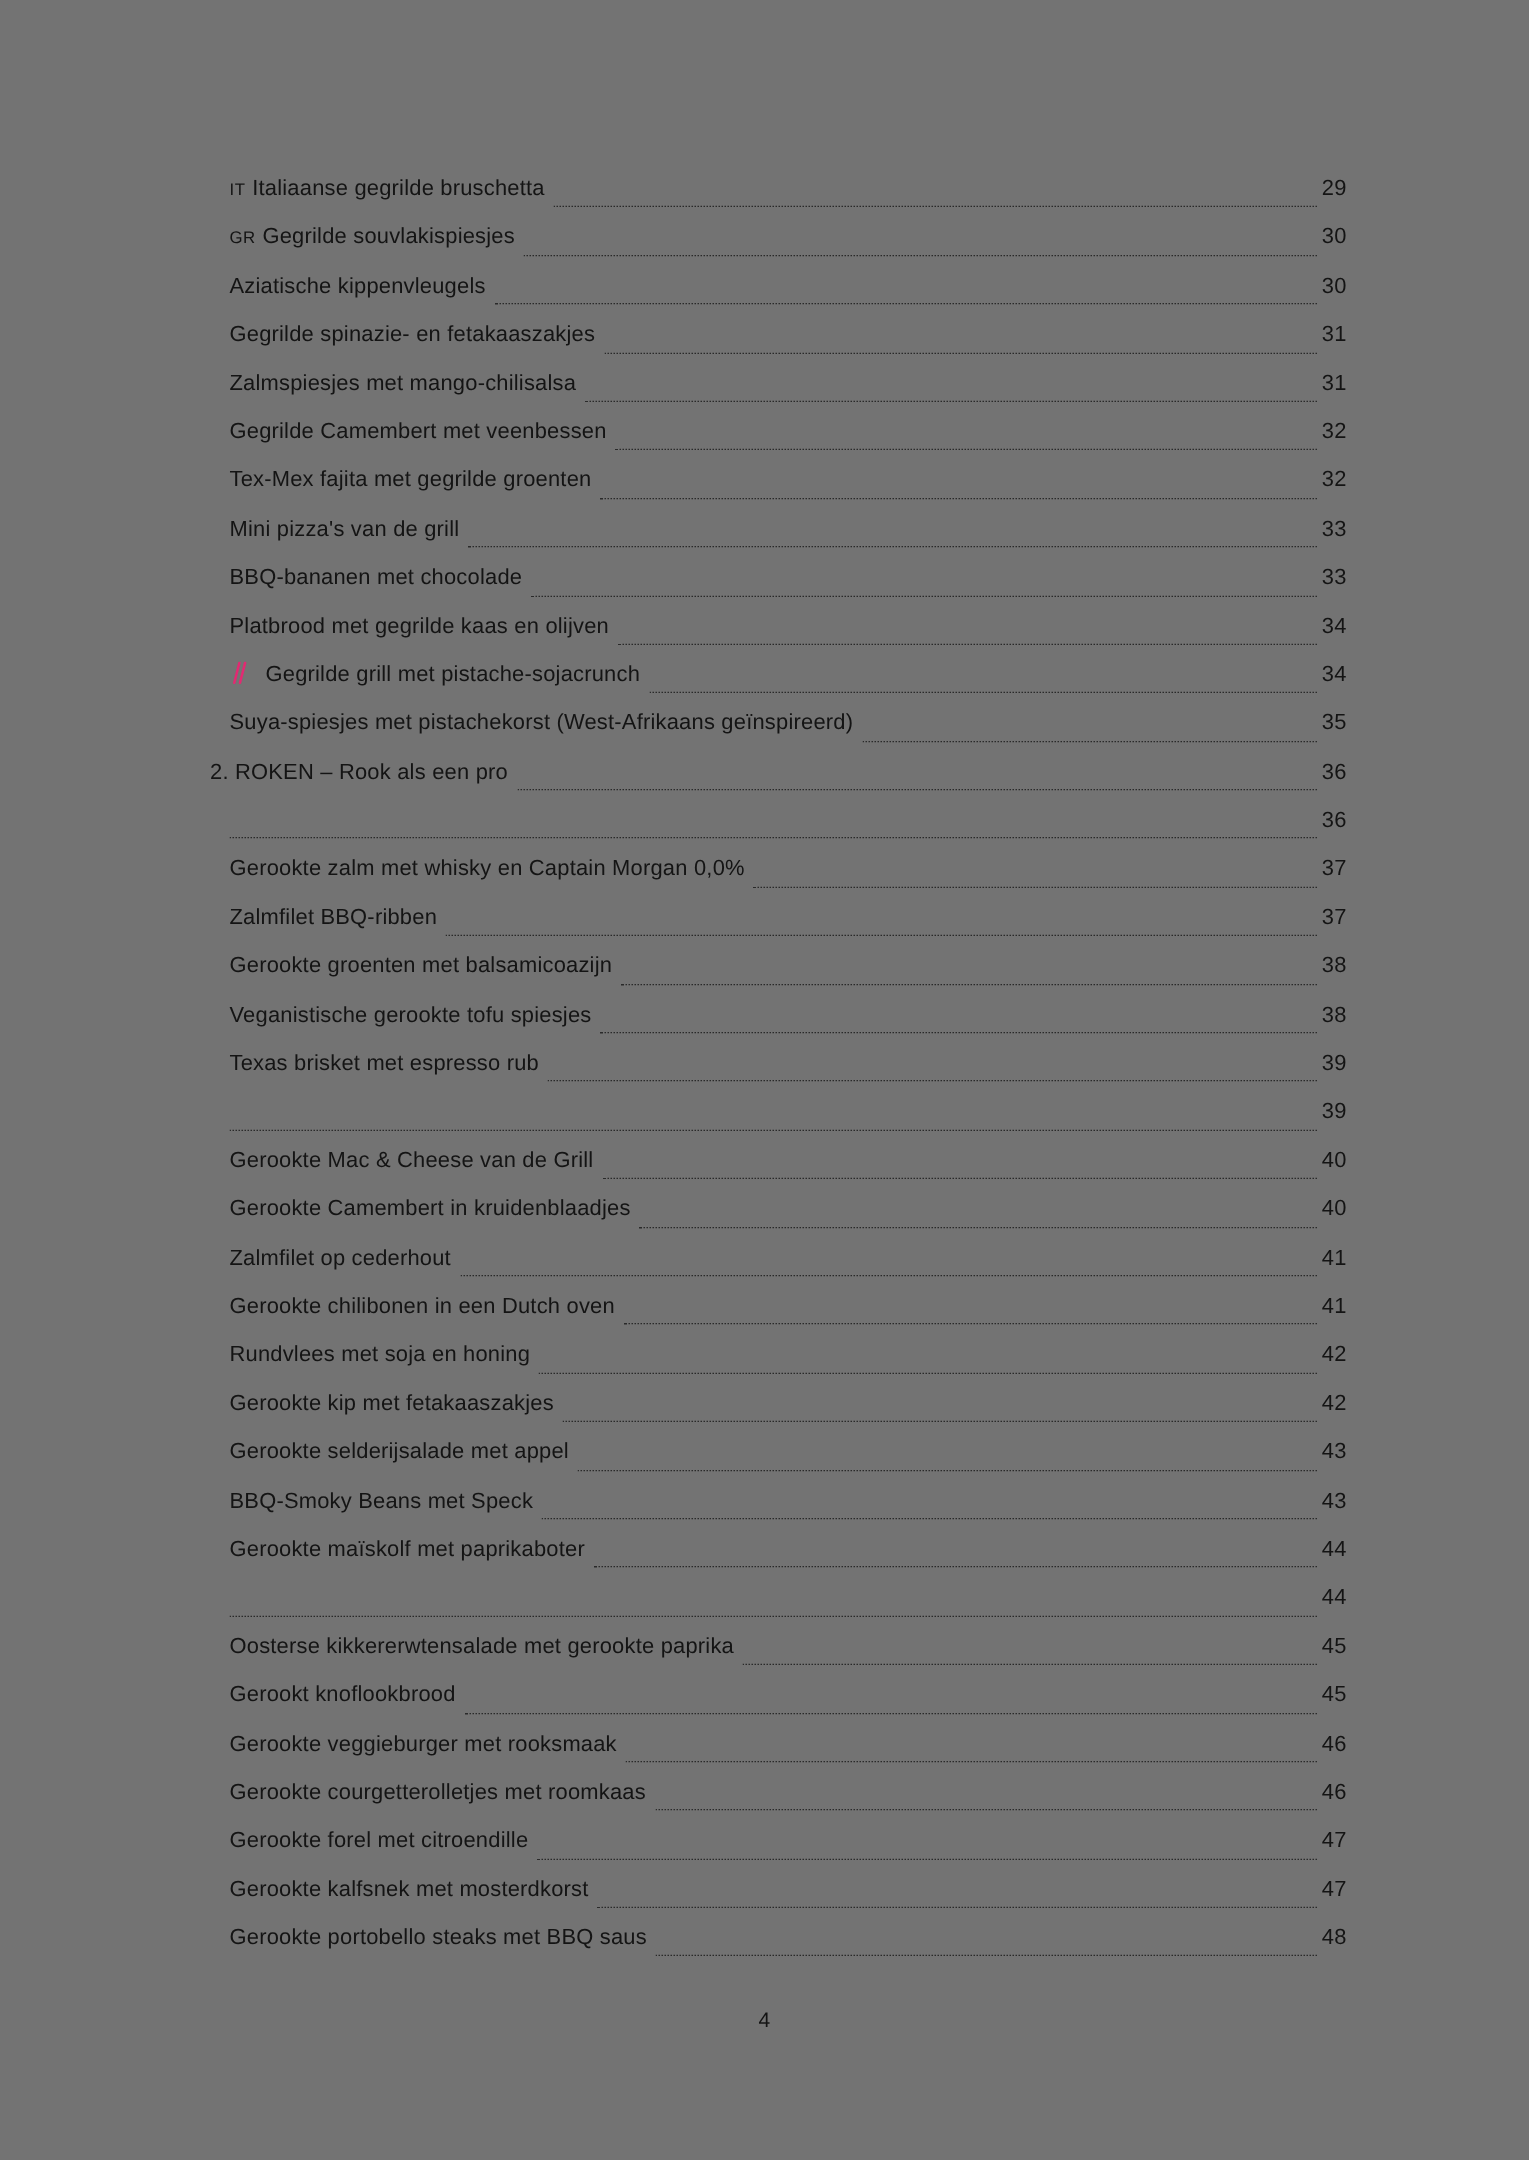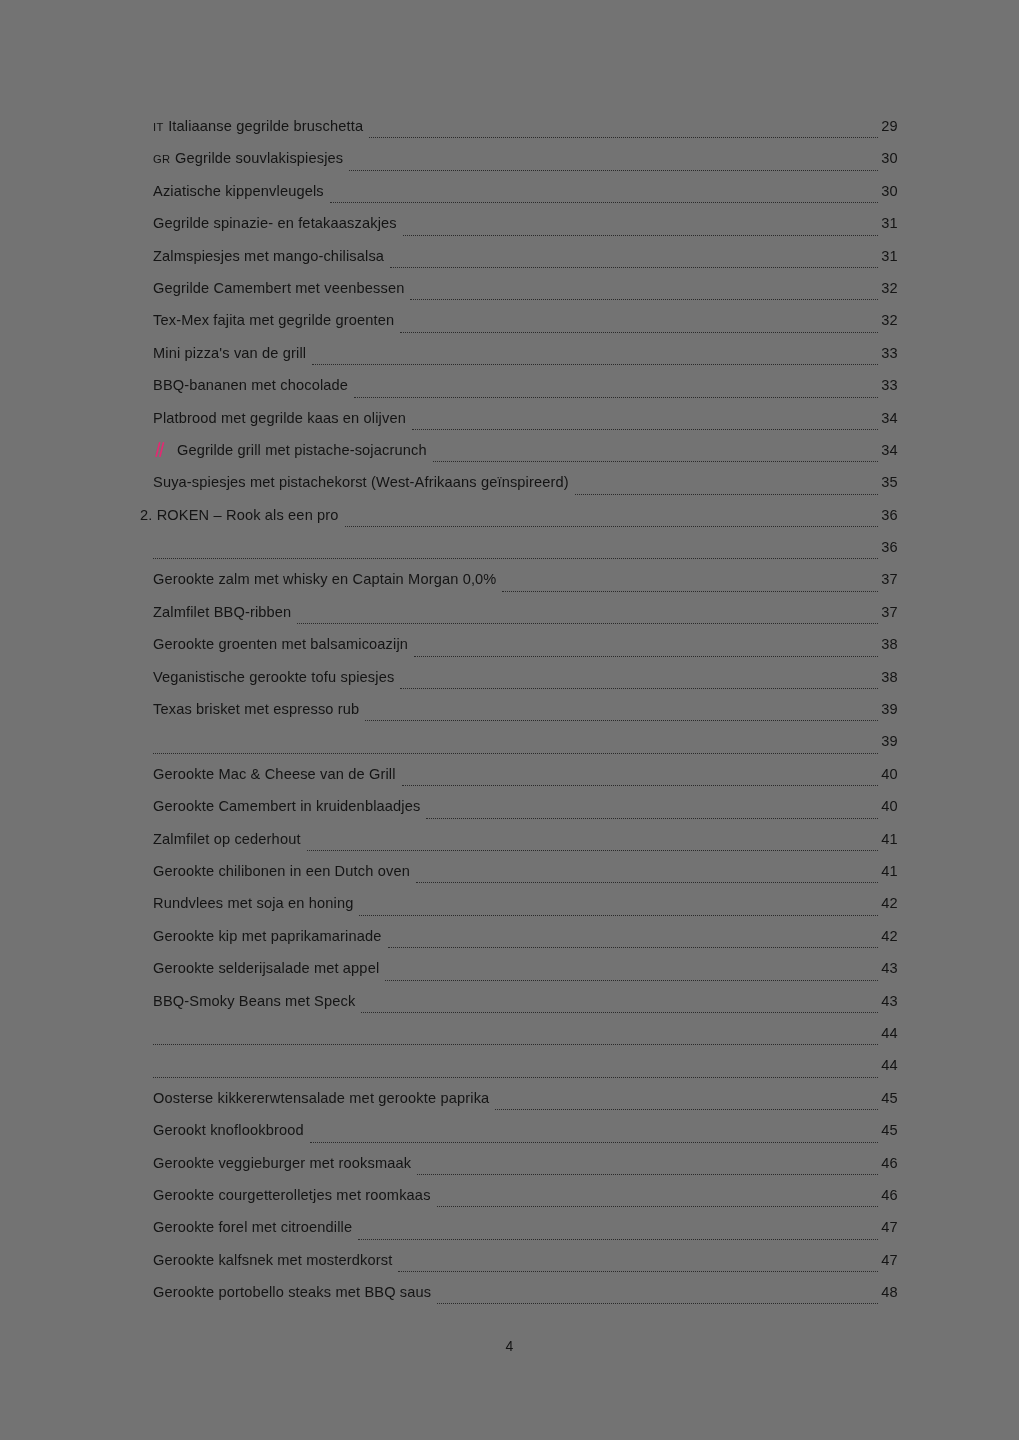--- a/index.html
+++ b/index.html
@@ -234,35 +234,36 @@
         <span class="entry-title"><span>Gerookte chilibonen in een Dutch oven</span></span>
         <span class="leader"></span>
         <span class="page-num">41</span>
       </div>
       <div class="toc-entry lvl2">
         <span class="entry-title"><span>Rundvlees met soja en honing</span></span>
         <span class="leader"></span>
         <span class="page-num">42</span>
       </div>
       <div class="toc-entry lvl2">
-        <span class="entry-title"><span>Gerookte kip met paprikamarinade</span></span>
+        <span class="entry-title"><span>Gerookte kip met fetakaaszakjes</span></span>
         <span class="leader"></span>
         <span class="page-num">42</span>
       </div>
       <div class="toc-entry lvl2">
         <span class="entry-title"><span>Gerookte selderijsalade met appel</span></span>
         <span class="leader"></span>
         <span class="page-num">43</span>
       </div>
       <div class="toc-entry lvl2">
         <span class="entry-title"><span>BBQ-Smoky Beans met Speck</span></span>
         <span class="leader"></span>
         <span class="page-num">43</span>
       </div>
       <div class="toc-entry lvl2">
+        <span class="entry-title"><span>Gerookte maïskolf met paprikaboter</span></span>
         <span class="leader"></span>
         <span class="page-num">44</span>
       </div>
       <div class="toc-entry lvl2">
         <span class="leader"></span>
         <span class="page-num">44</span>
       </div>
       <div class="toc-entry lvl2">
         <span class="entry-title"><span>Oosterse kikkererwtensalade met gerookte paprika</span></span>
         <span class="leader"></span>

